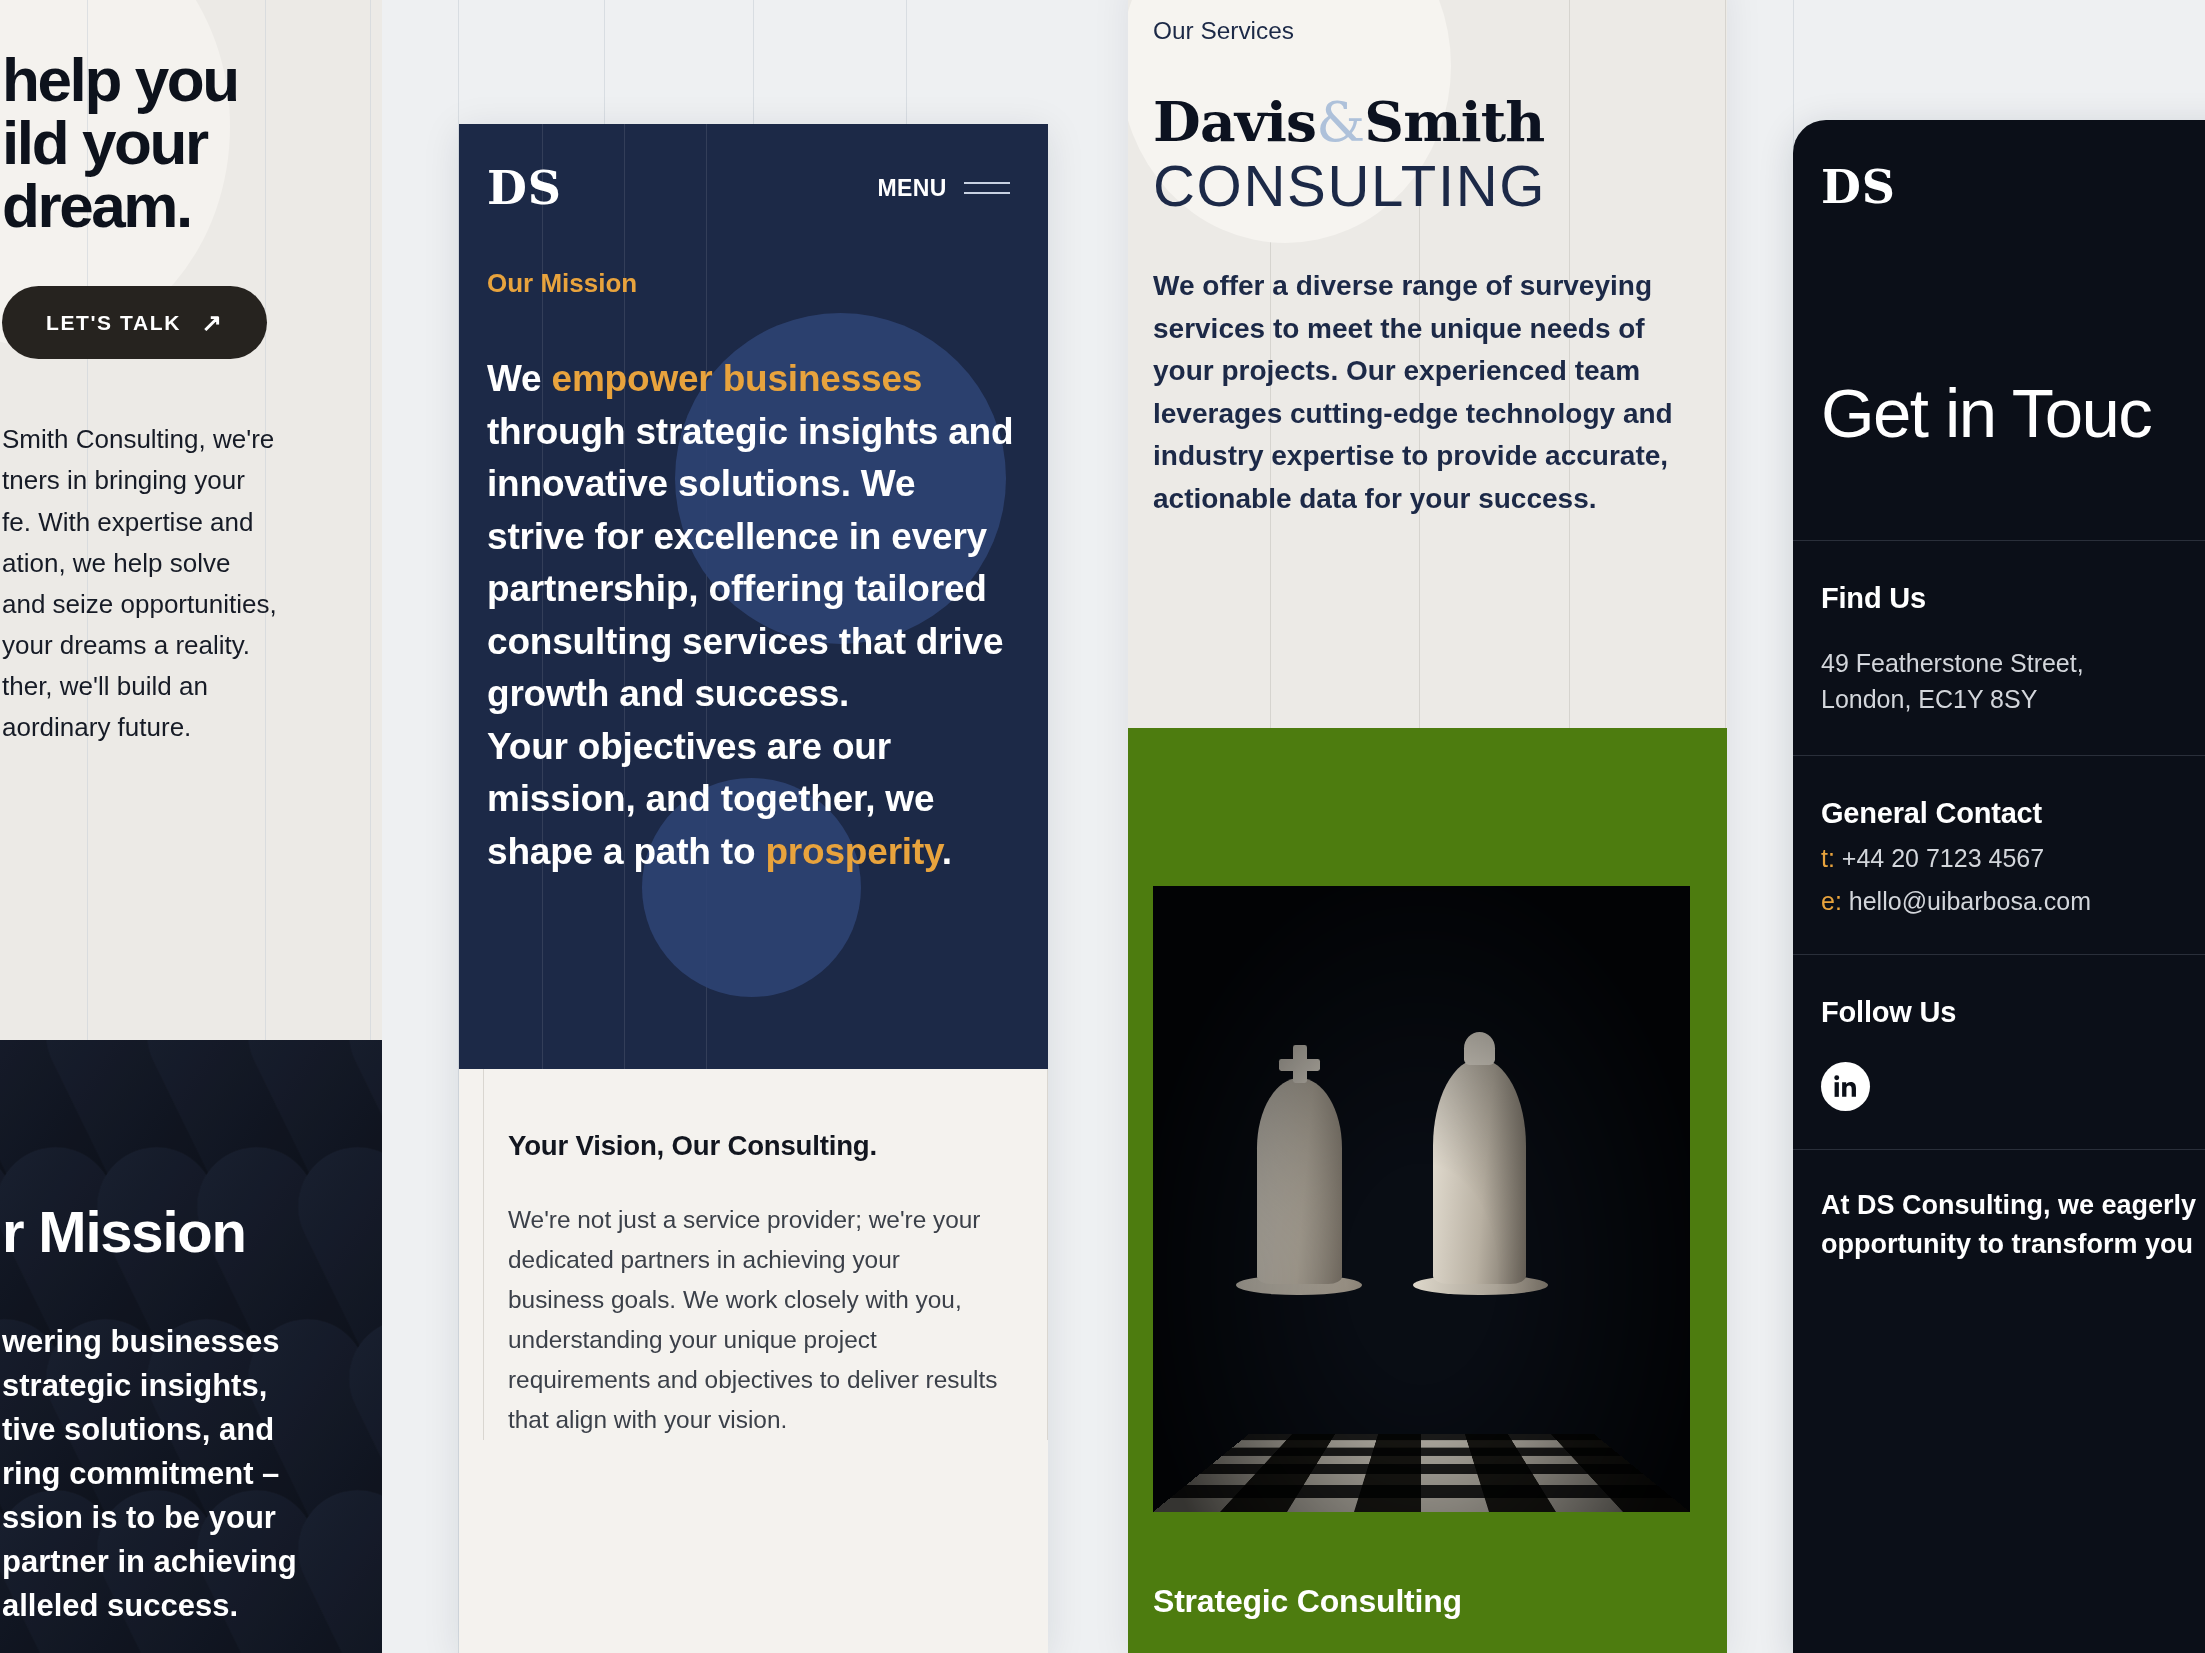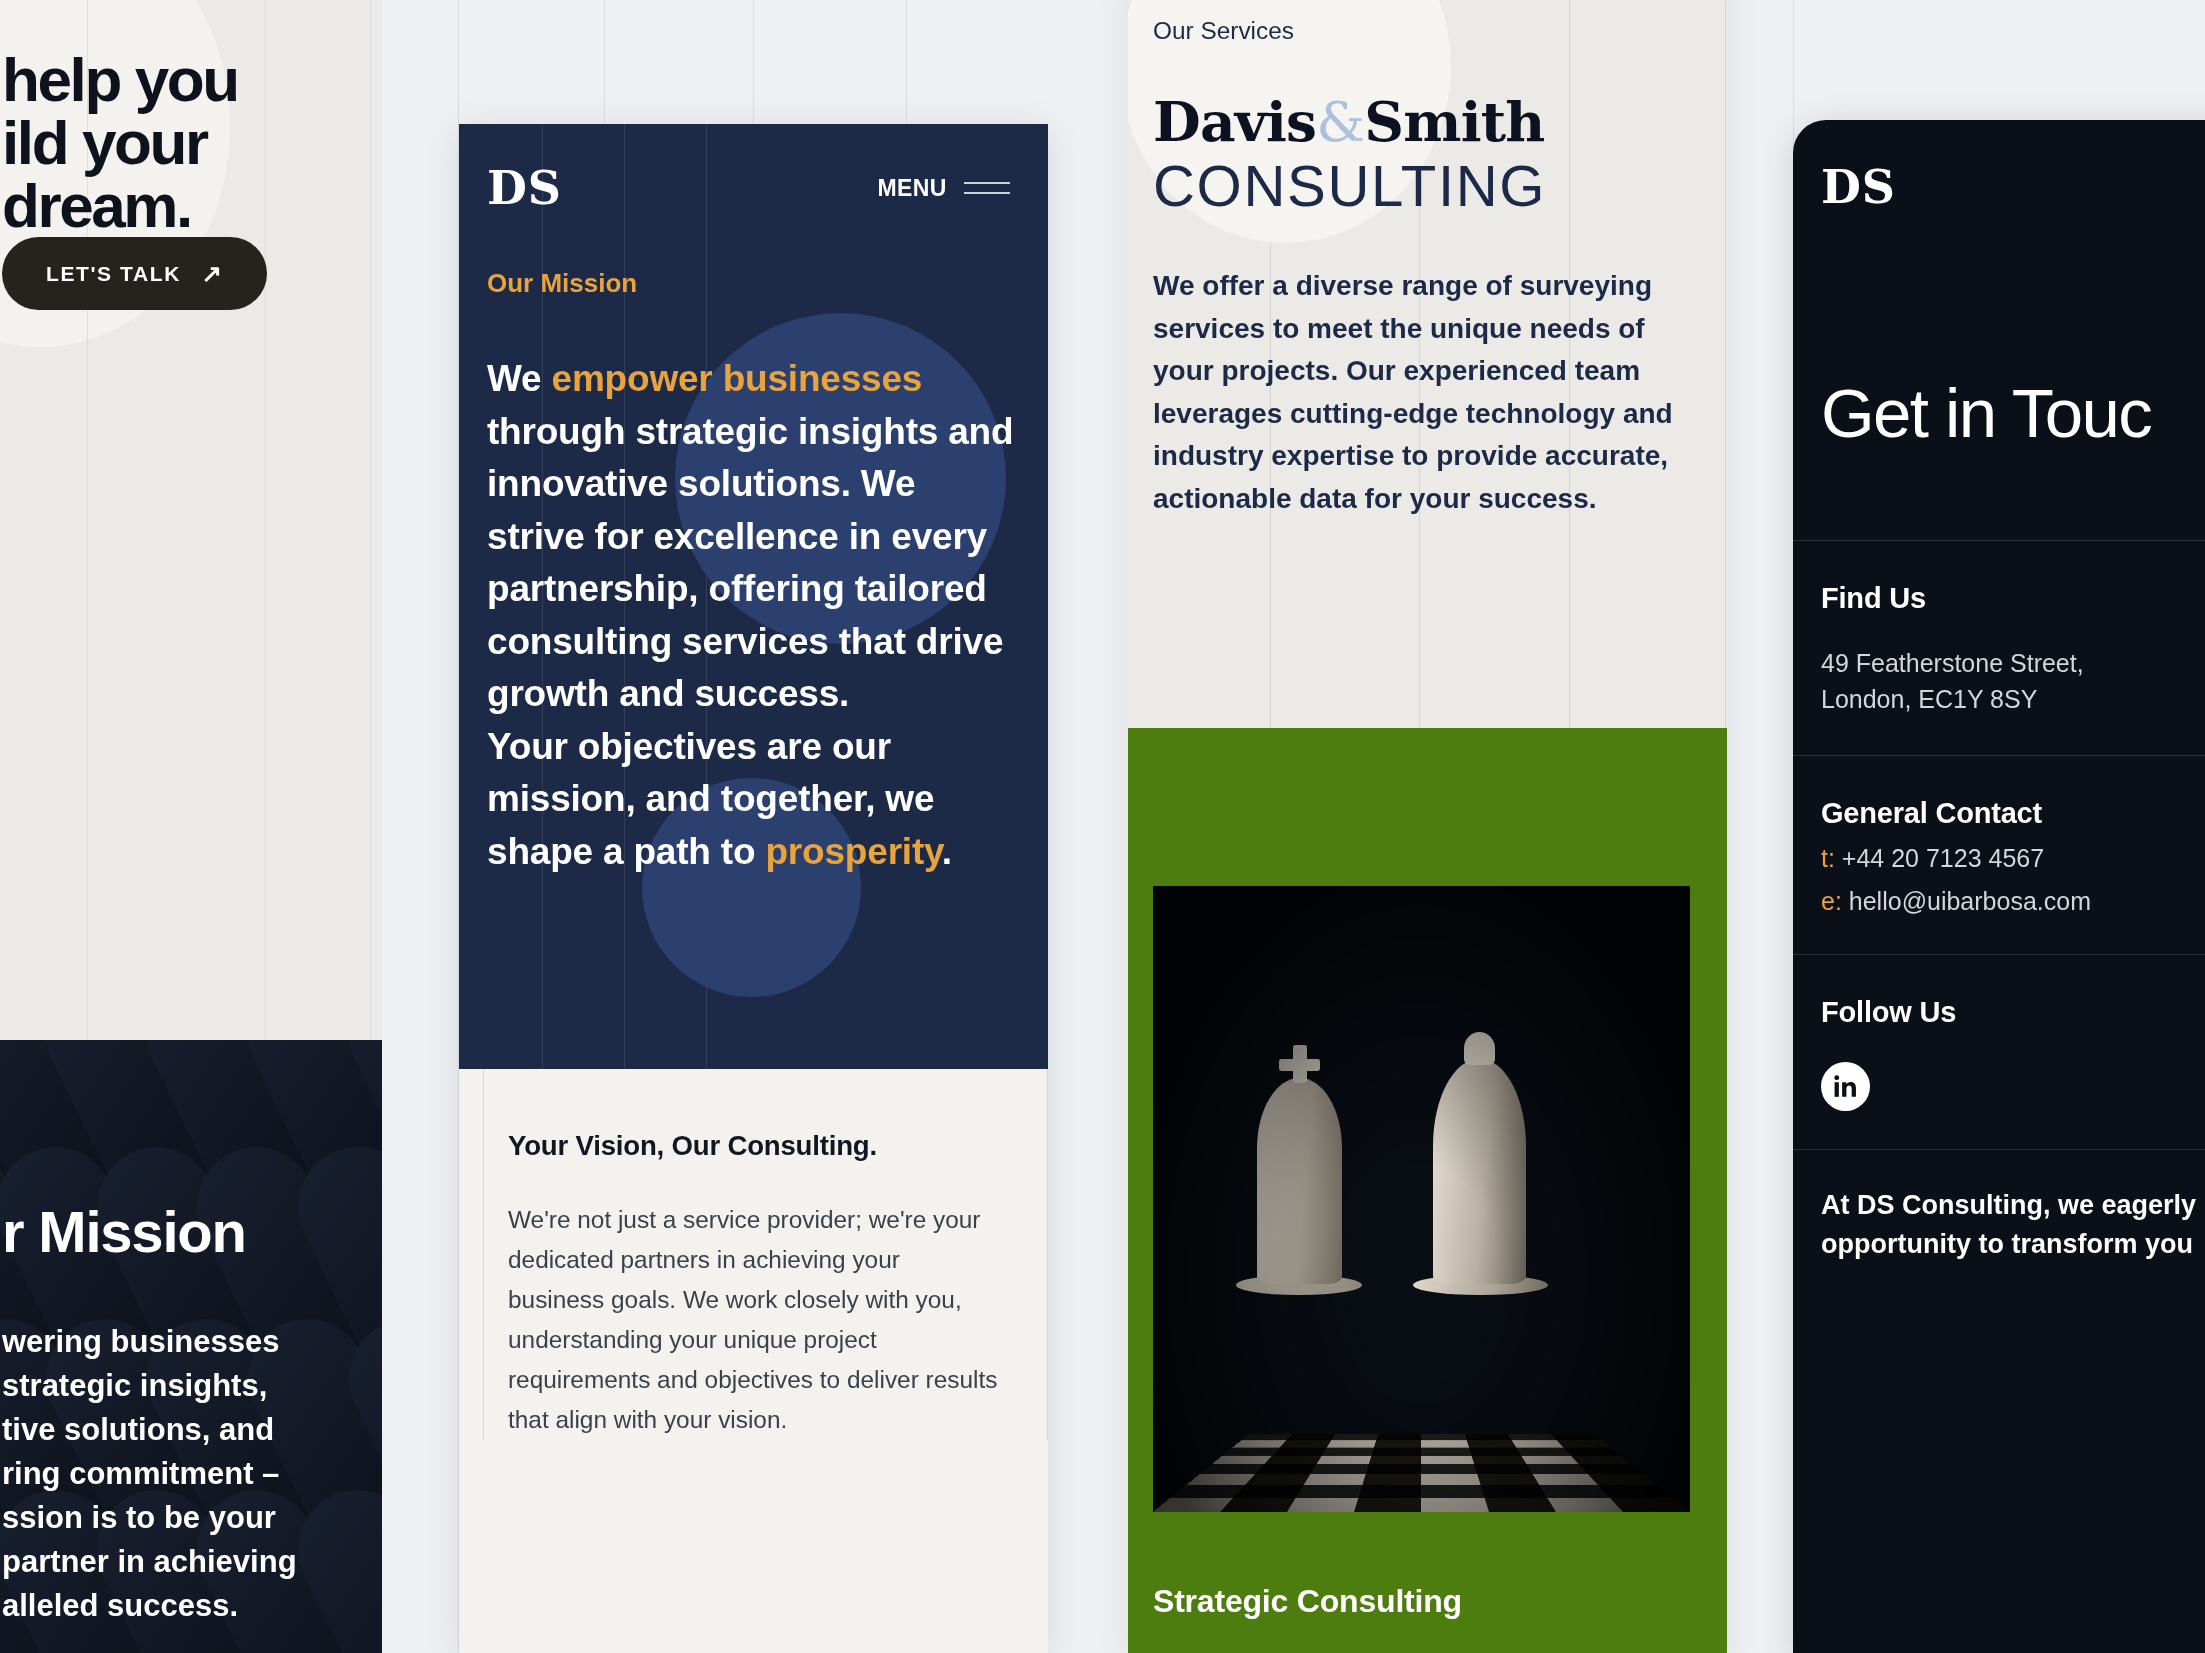--- a/index.html
+++ b/index.html
@@ -34,21 +34,21 @@
   #panel-hero .hero-lines i {
     position:absolute; top:0; bottom:0; width:0.8px;
     background:#c6cdd6; opacity:.5;
   }
   #panel-hero .hero-inner { position:relative; z-index:3; padding:79px 0 0 183px; }
   .hero-title {
     font-size:62px; font-weight:700; line-height:1.02;
     letter-spacing:-2.4px; color:#0d121c; white-space:pre-line;
   }
   .lets-talk-btn {
-    display:inline-flex; align-items:flex-start; gap:20.5px;
+    margin-top:49px; display:inline-flex; align-items:flex-start; gap:20.5px;
     background:#26231f; color:#fff; border:none; cursor:pointer;
     border-radius:787px; padding:24.4px 44px;
     font-size:21px; font-weight:700; letter-spacing:1.6px;
     font-family:"Liberation Sans", sans-serif;
   }
   .lets-talk-btn .arrow { font-size:24.4px; line-height:1; display:inline-block; }
   .hero-body {
     margin-top:60px; width:370px;
     font-size:26px; line-height:1.58; font-weight:500; color:#161b26;
   }
@@ -291,20 +291,28 @@
       <i style="left:551px"></i>
   </div>
   <div class="hero-inner">
     <h1 class="hero-title">help you
 ild your
 dream.</h1>
     <button class="lets-talk-btn">
       <span>LET'S TALK</span>
       <span class="arrow">↗</span>
     </button>
+    <p class="hero-body" style="white-space:pre-line">Smith Consulting, we're
+tners in bringing your
+fe. With expertise and
+ation, we help solve
+and seize opportunities,
+your dreams a reality.
+ther, we'll build an
+aordinary future.</p>
   </div>
 </section>
 
 <section class="panel" id="panel-mission-dark">
   <div class="caps-bg" id="caps-host">
       <span style="left: 104px; top: -243px;"></span>
       <span style="left: 205px; top: -243px;"></span>
       <span style="left: 306px; top: -243px;"></span>
       <span style="left: 406px; top: -243px;"></span>
       <span style="left: 507px; top: -243px;"></span>

